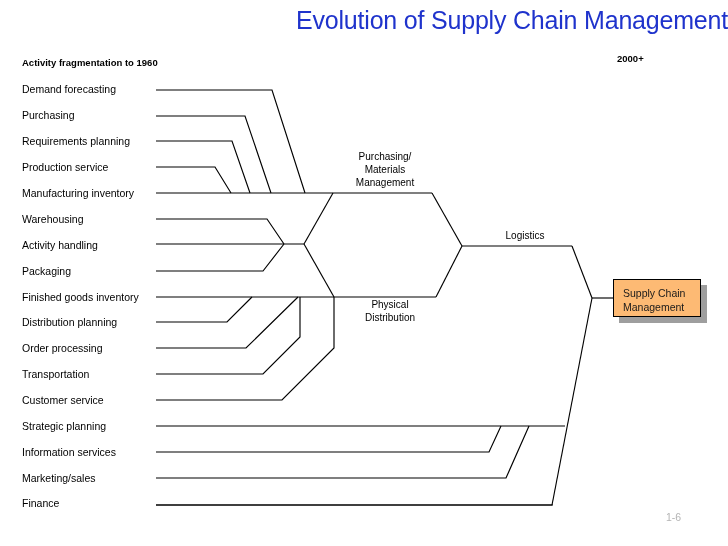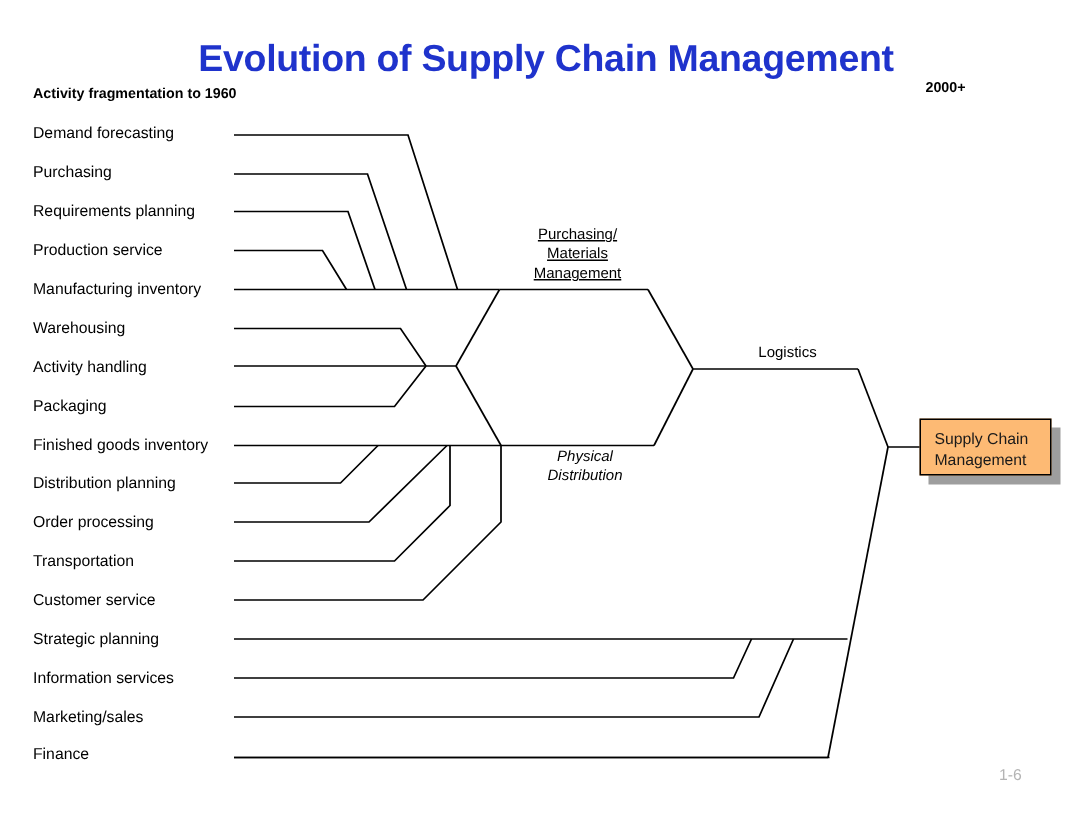--- a/index.html
+++ b/index.html
@@ -17,27 +17,26 @@
     width: 728px;
     height: 546px;
     background: #ffffff;
     overflow: hidden;
   }
   #title {
     position: absolute;
     left: 0;
     top: 6px;
     width: 728px;
-    text-align: center;
+    text-align: right;
     font-size: 25px;
-    font-weight: bold;
+    font-weight: normal;
     color: #1f33cc;
     letter-spacing: -0.2px;
     white-space: nowrap;
-    margin-top: 19px;
   }
   .col-header {
     position: absolute;
     font-size: 9.5px;
     font-weight: bold;
     color: #000000;
     white-space: nowrap;
   }
   #hdr-left  { left: 22px;  top: 57px; }
   #hdr-mid   { left: 316px; top: 54px; }
@@ -53,22 +52,22 @@
   }
 
   .node-label {
     position: absolute;
     font-size: 10px;
     color: #000000;
     text-align: center;
     line-height: 13px;
     white-space: nowrap;
   }
-  #lbl-pmm { left: 335px; top: 150px; width: 100px; text-decoration: underline; }
-  #lbl-pd  { left: 340px; top: 298px; width: 100px; font-style: italic; }
+  #lbl-pmm { left: 335px; top: 150px; width: 100px; }
+  #lbl-pd  { left: 340px; top: 298px; width: 100px; }
   #lbl-log { left: 480px; top: 229px; width: 90px; }
 
   #scm-box {
     position: absolute;
     left: 613px;
     top: 279px;
     width: 88px;
     height: 38px;
     background: #fdba74;
     border: 1.4px solid #000000;

